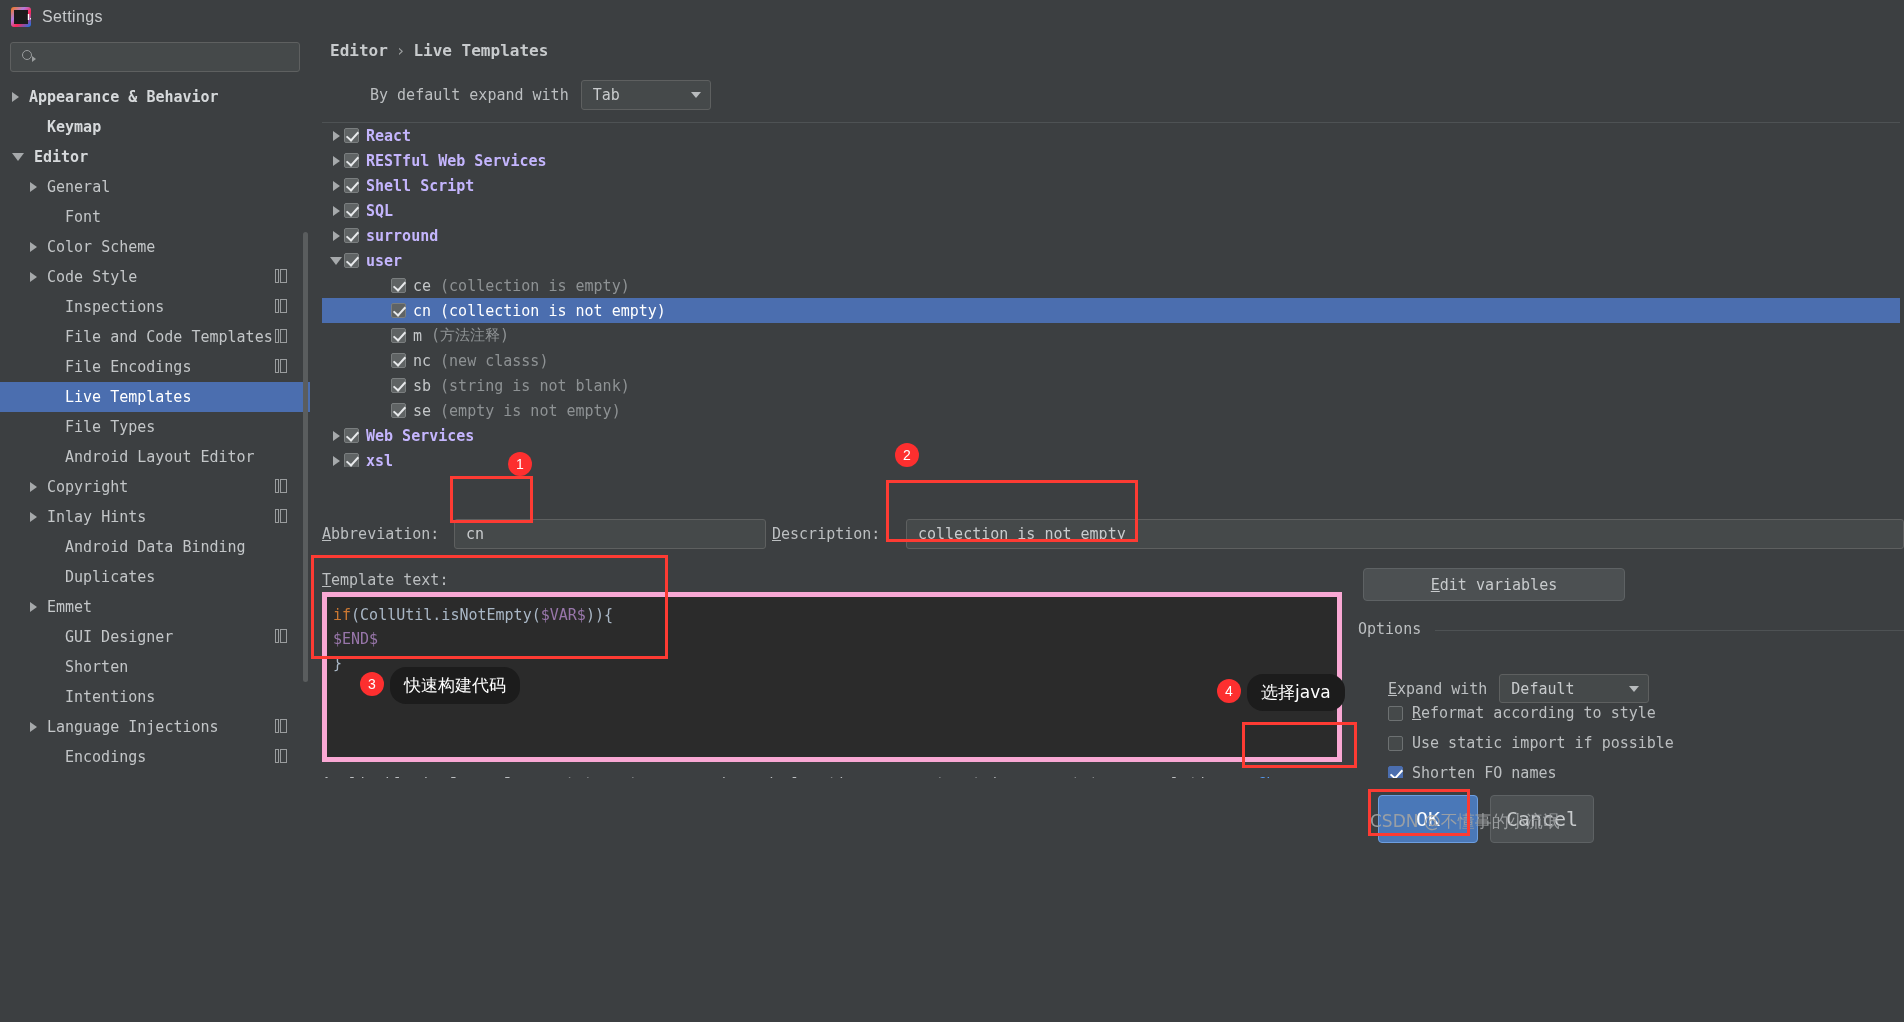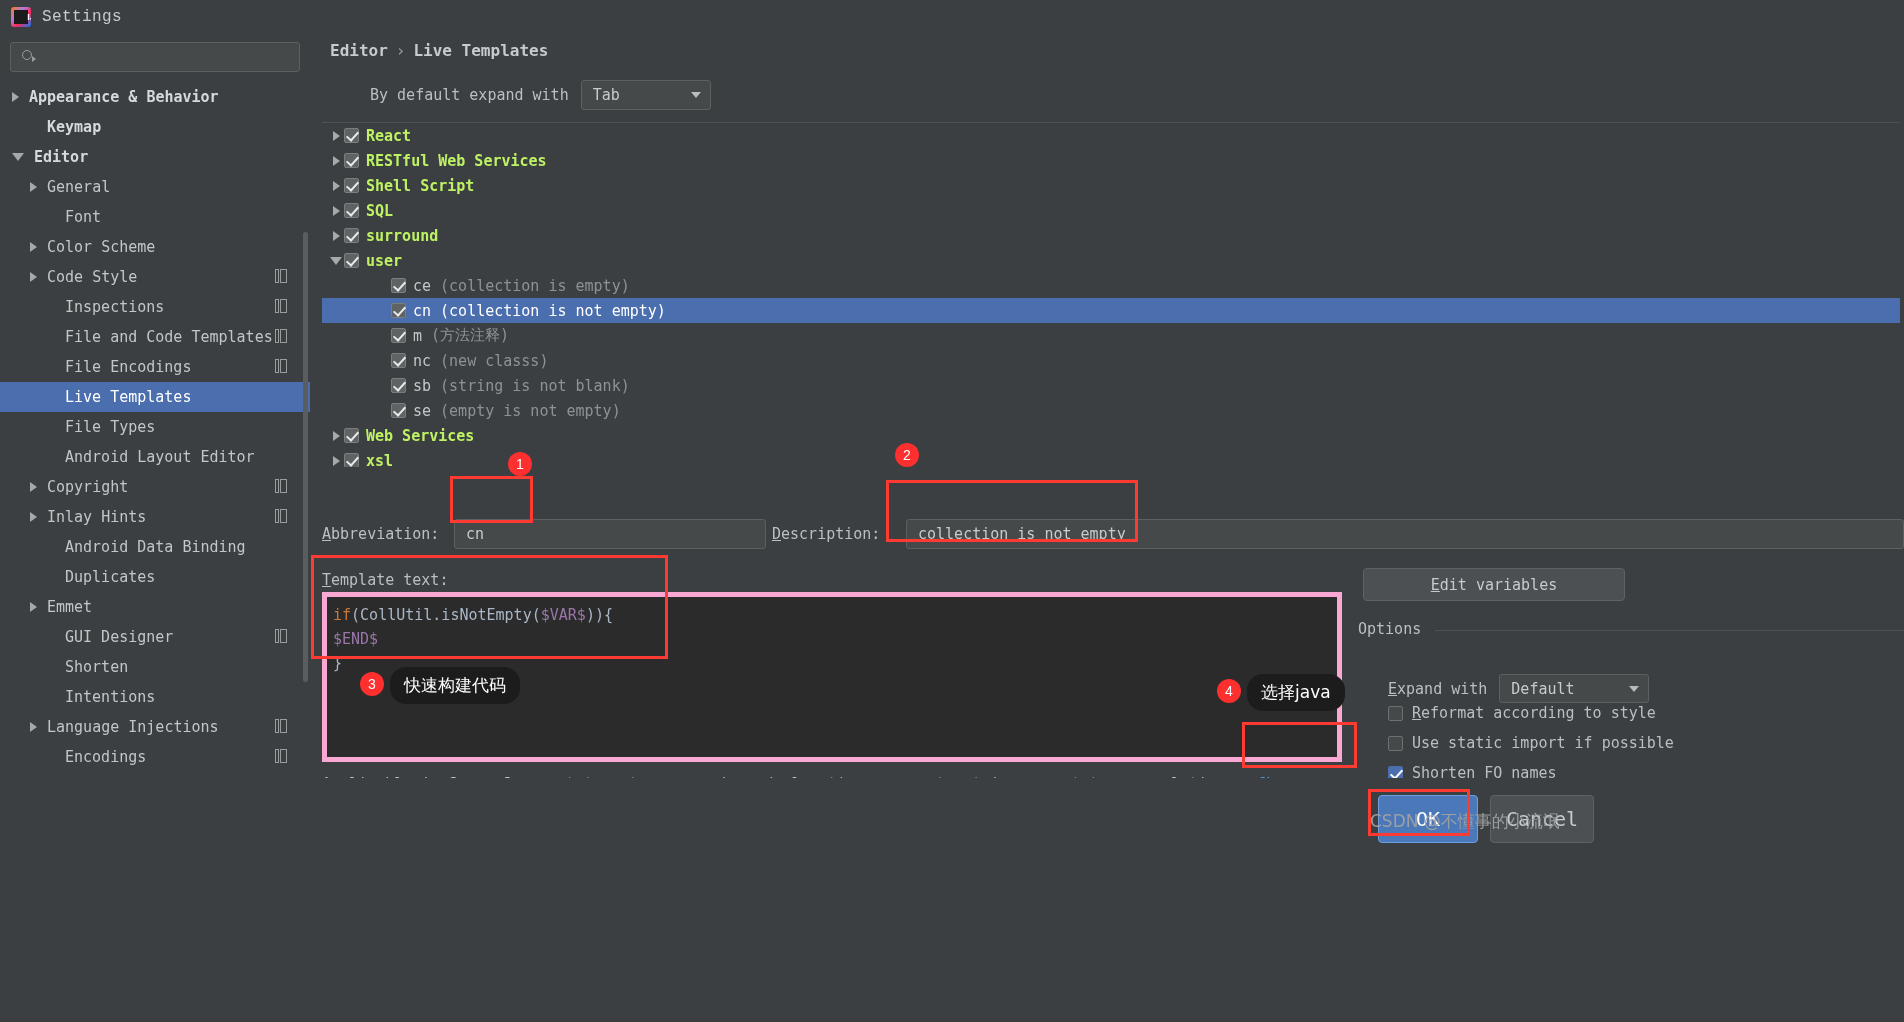--- a/index.html
+++ b/index.html
@@ -34,21 +34,21 @@
     width: 14px; height: 14px; background: #1b1b1b;
   }
   .ij-logo .ij-txt {
     position: absolute; left: 0; top: 0; width: 40px; height: 20px;
     color: #fff; font-size: 9px; font-weight: bold;
     display: flex; align-items: center; justify-content: center;
     font-family: "Liberation Sans", sans-serif; z-index: 2;
   }
   .title-text {
     font-size: 16px; color: #c8cbcd; letter-spacing: .4px;
-    font-family: Liberation Mono, monospace;
+    font-family: Liberation Sans, sans-serif;
   }
 
   
   .sidebar {
     position: absolute; left: 0; top: 34px; width: 310px; height: 744px;
     background: #3c3f41;
   }
   .search-wrap {
     position: absolute; left: 10px; top: 8px; width: 290px; height: 30px;
     background: #45494a; border: 1px solid #5e6060; border-radius: 3px;
@@ -175,21 +175,21 @@
   .cb {
     width: 15px; height: 15px; flex: none; margin-right: 7px;
     background: #5f6364; border: 1px solid #7a7e7f; border-radius: 2px;
     position: relative;
   }
   .cb.on::after {
     content: ""; position: absolute; left: 4px; top: 0px;
     width: 5px; height: 10px; border: solid #e8eaec;
     border-width: 0 2px 2px 0; transform: rotate(42deg);
   }
-  .trow .name { font-weight: bold; color: #bef264; }
+  .trow .name { font-weight: bold; color: #c4b5fd; }
   .trow .name.plain { font-weight: normal; color: #c3c6c8; }
   .trow .desc { color: #8e9294; margin-left: 9px; font-weight: normal; }
   .trow.sel .name, .trow.sel .desc { color: #ffffff; }
 
   
   .field-row {
     position: absolute; left: 12px; top: 483px; width: 1578px; height: 40px;
   }
   .lbl-static { font-size: 15px; color: #bcbfc1; }
   .lbl-static u { text-decoration: underline; }

